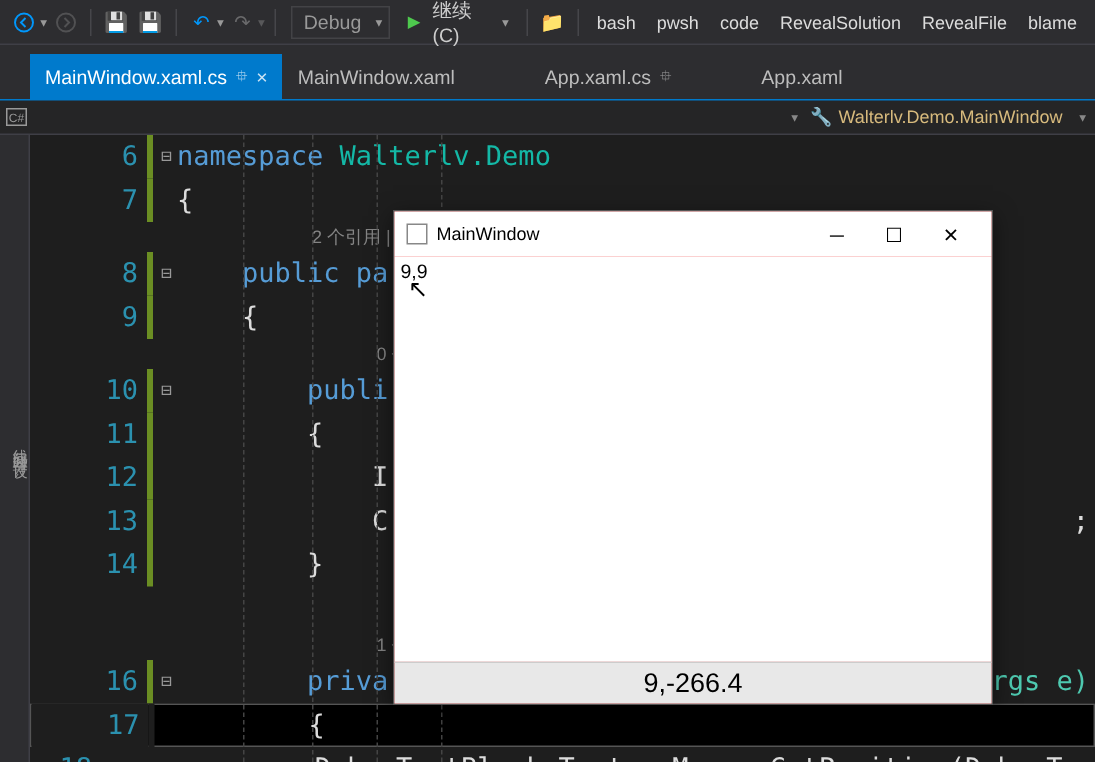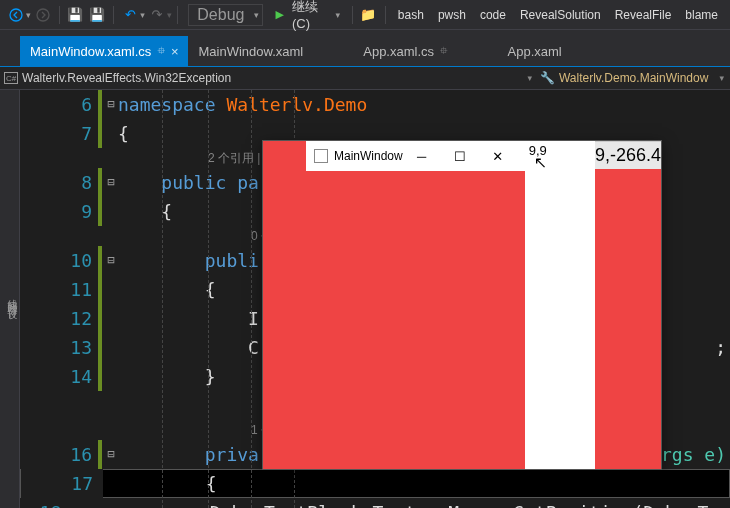--- a/index.html
+++ b/index.html
@@ -18,21 +18,21 @@
     background: #2d2d30;
     border-bottom: 1px solid #3f3f46;
     display: flex;
     align-items: center;
     padding: 0 6px;
     gap: 2px;
   }
   .tb-btn { display: flex; align-items: center; justify-content: center; width: 22px; height: 22px; color: #c5c5c5; }
   .tb-sep { width: 1px; height: 18px; background: #46464a; margin: 0 4px; }
   .tb-drop { font-size: 9px; color: #999; margin-left: -2px; }
-  .tb-combo { height: 22px; border: 1px solid #434346; padding: 0 18px 0 8px; line-height: 20px; color: #999; font-size: 16px; position: relative; margin: 0 4px; }
+  .tb-combo { height: 22px; border: 1px solid #434346; padding: 0 18px 0 8px; line-height: 20px; color: #999; font-size: 13px; position: relative; margin: 0 4px; }
   .tb-combo::after { content: "▾"; position: absolute; right: 4px; font-size: 9px; color: #999; }
   .tb-run { display: flex; align-items: center; gap: 4px; height: 22px; padding: 0 6px; }
   .tb-run .tri { color: #4ec94e; font-size: 11px; }
   .tb-text { color: #ccc; font-size: 13px; padding: 0 4px; }
   .tb-link { padding: 0 6px; color: #dcdcdc; font-size: 12px; }
 
   
   .tabstrip {
     height: 36px;
     background: #2d2d30;
@@ -133,21 +133,21 @@
   .margin.none { background: transparent; }
   .fold {
     width: 14px;
     font-size: 12px;
     color: #999;
     text-align: center;
   }
   .code { white-space: pre; color: #dcdcdc; }
   .kw { color: #569cd6; }
   .type { color: #4ec9b0; }
-  .ident { color: #f97316; }
+  .ident { color: #14b8a6; }
   .codelens {
     font-size: 12px;
     color: #848484;
     font-family: "Segoe UI", sans-serif;
     height: 20px;
     line-height: 20px;
     padding-left: 100px;
   }
   .guides { position: absolute; top: 0; bottom: 0; border-left: 1px dashed #444; }
   .g1 { left: 142px; }
@@ -163,22 +163,21 @@
   .floatwin {
     position: absolute;
     left: 262px;
     top: 140px;
     width: 400px;
     height: 330px;
     background: #ef4444;
     border: 1px solid #555;
     box-shadow: 0 4px 14px rgba(0,0,0,.5);
     display: flex;
-    flex-direction: row;
-    padding-left: 43px;
+    flex-direction: column;
   }
   .fw-title {
     height: 30px;
     background: #fff;
     display: flex;
     align-items: center;
     padding: 0 8px;
     color: #000;
     font-size: 12px;
   }
@@ -258,21 +257,20 @@
   </div>
   <div class="tab-gap"></div>
   <div class="tab">
     <span>App.xaml</span>
   </div>
 </div>
 
 <div class="navrow">
   <div class="nav-left">
     <span class="icon">C#</span>
-    <span>Walterlv.RevealEffects.Win32Exception</span>
     <span class="nav-drop">▾</span>
   </div>
   <div class="nav-right">
     <span class="icon">🔧</span>
     <span>Walterlv.Demo.MainWindow</span>
     <span class="nav-drop2">▾</span>
   </div>
 </div>
 
 <div class="editor-wrap">

